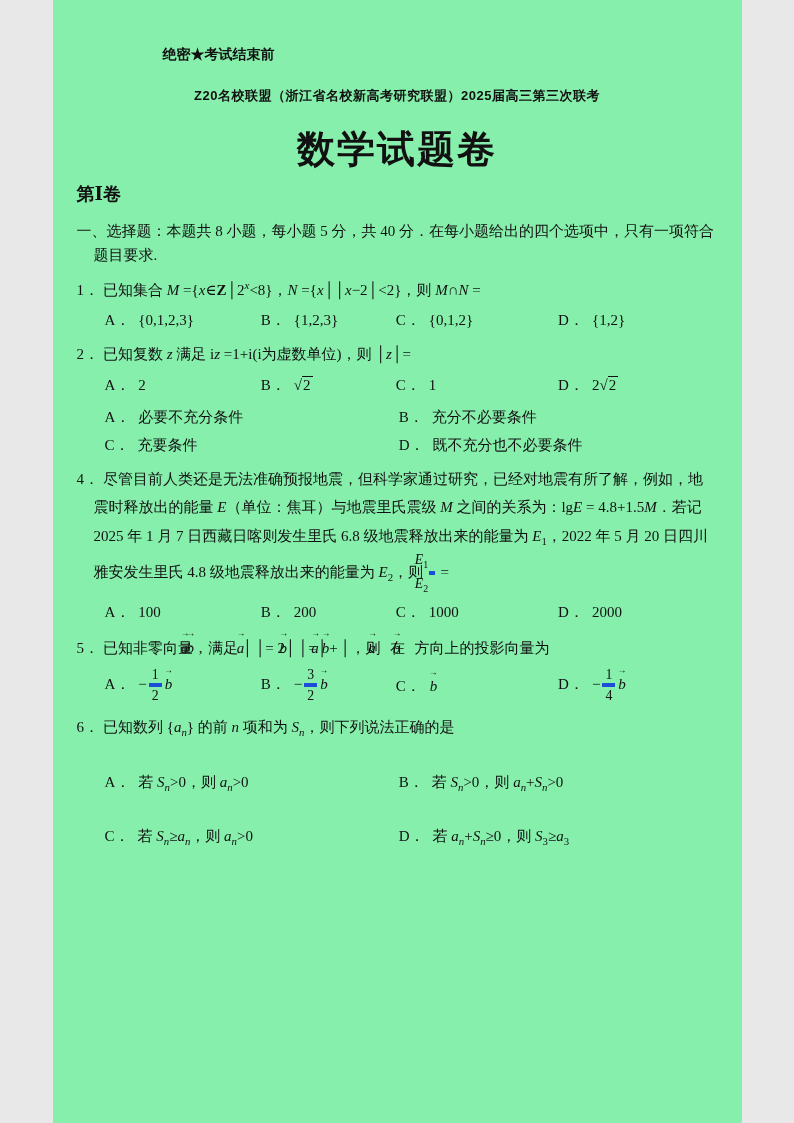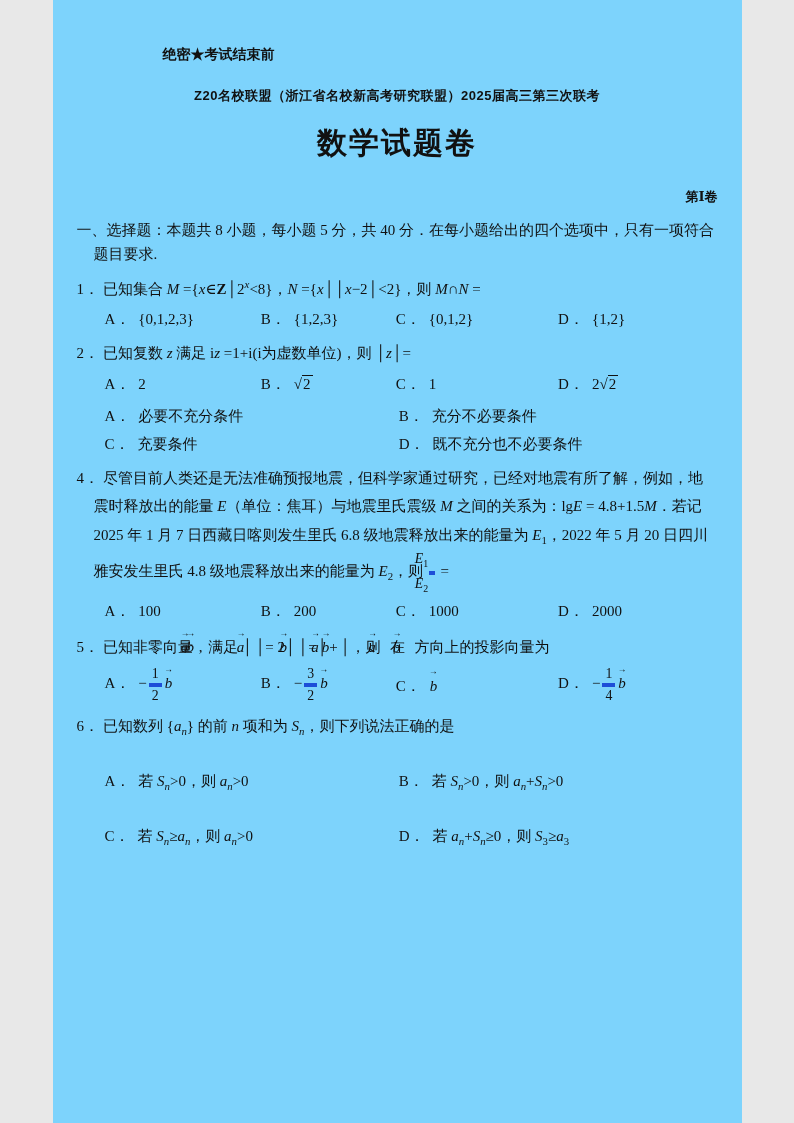--- a/index.html
+++ b/index.html
@@ -1,35 +1,35 @@
 <!DOCTYPE html>
 <html><head>
 <meta charset="utf-8">
 <style>
   html,body { margin:0; padding:0; background:#e8e8e8; }
   .page {
-    width:689px; height:1123px; margin:0 auto; background:#7dd3fc;
+    width:689px; height:1123px; margin:0 auto; background:#86efac;
     box-sizing:border-box; padding:44px 24px 0 24px; overflow:hidden;
     font-family:"Liberation Serif","DejaVu Serif",serif;
     color:#111; font-size:15px; line-height:1.6;
   }
   .secrecy { margin-left:86px; font-size:14px; font-weight:bold; }
   .league {
     text-align:center; margin-top:20px; font-size:13px; font-weight:bold;
     font-family:"Liberation Sans","DejaVu Sans",sans-serif; letter-spacing:0.5px;
   }
   .paper-title {
-    text-align:center; margin-top:12px; font-size:30px; font-weight:bold;
+    text-align:center; margin-top:12px; font-size:38px; font-weight:bold;
     font-family:"Liberation Sans","DejaVu Sans",sans-serif; letter-spacing:2px;
   }
   .notice { margin-top:52px; }
   .notice-head { margin-bottom:2px; }
   .notice-items { padding-left:32px; }
   .notice-item { margin:2px 0; }
-  .section-title { text-align:right; font-size:13px; font-weight:bold; margin-top:20px; }
+  .section-title { text-align:left; font-size:18px; font-weight:bold; }
   .instructions { margin-top:10px; padding-left:17px; text-indent:-17px; }
   .instr-lead { font-weight:normal;margin-top:16px; }
   .question { margin-top:8px; }
   .stem { padding-left:17px; text-indent:-17px; line-height:1.9; }
   .qnum { margin-right:4px; }
   .opts { padding-left:28px; margin-top:4px; }
   .cols4 { display:grid; grid-template-columns:25.5% 22% 26.5% 1fr; align-items:center; }
   .cols2 { display:grid; grid-template-columns:48% 1fr; row-gap:4px; align-items:center; }
   .cols2.tall { row-gap:28px; margin-top:28px; margin-bottom:10px; }
   .opt { white-space:nowrap; }

